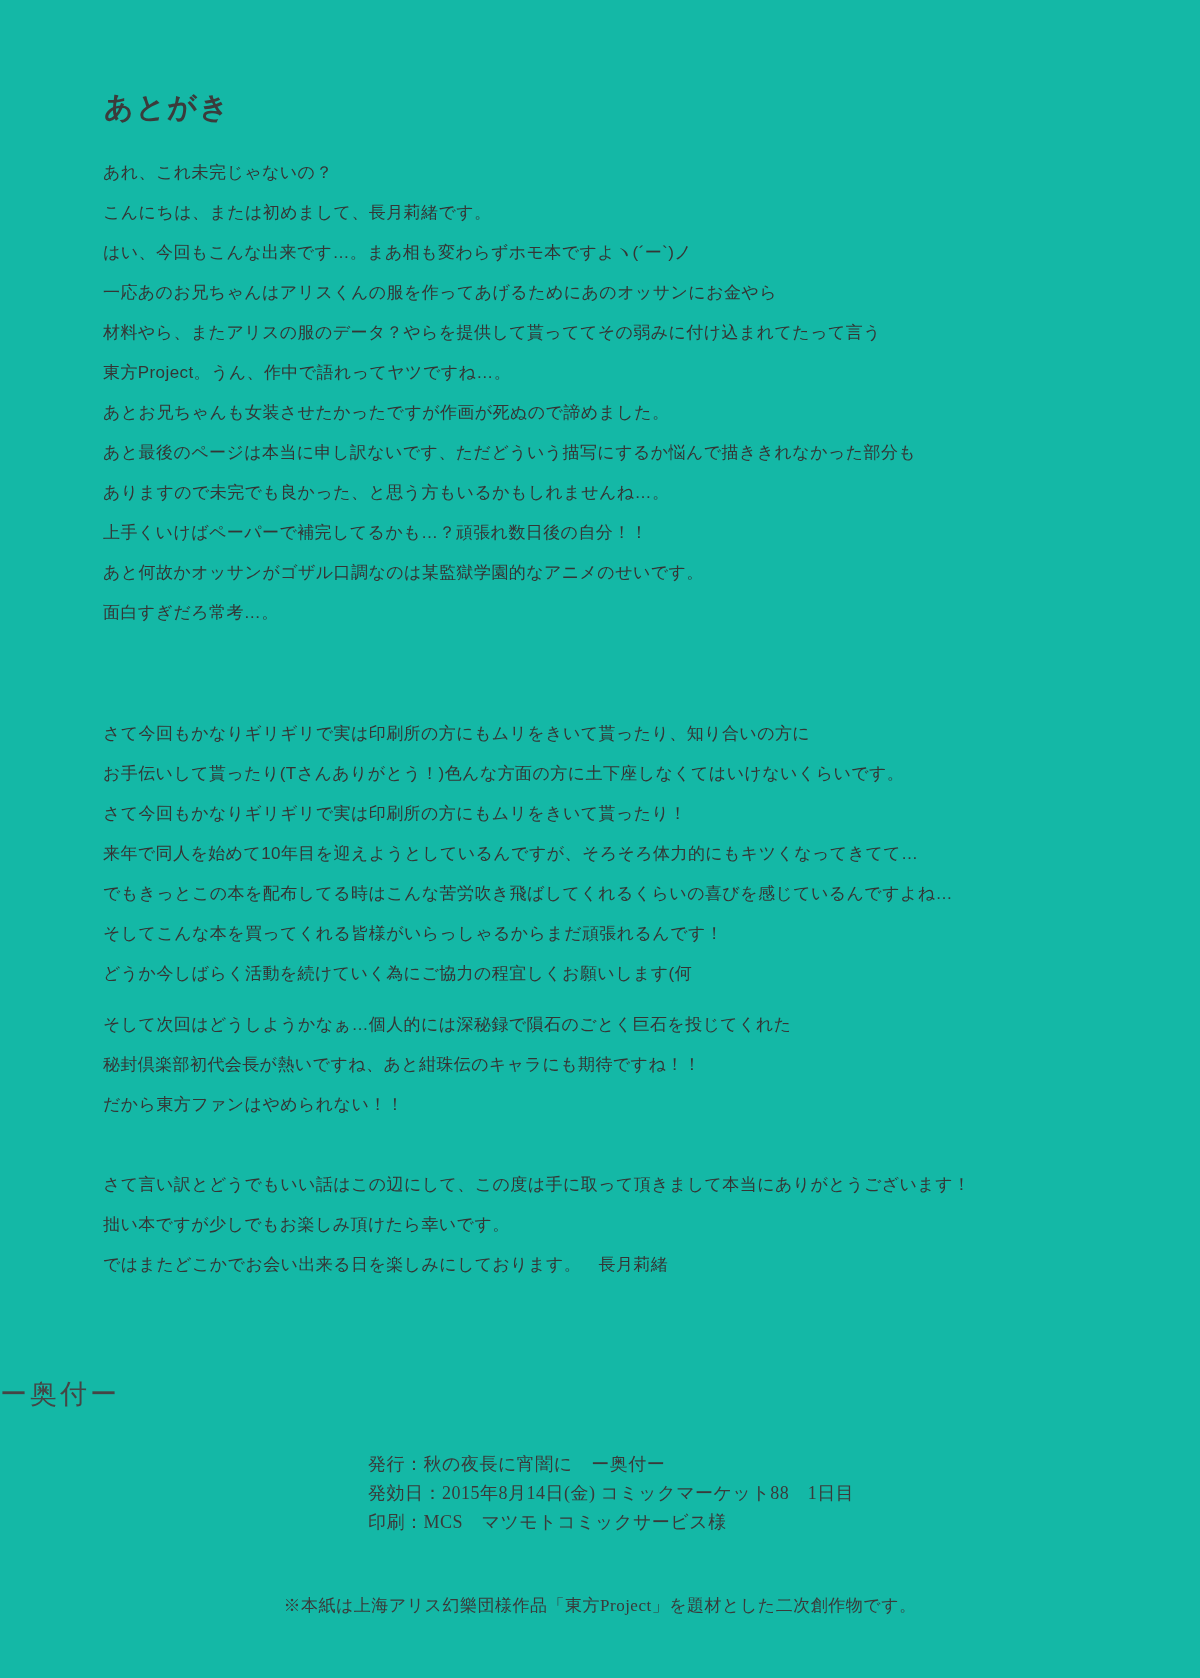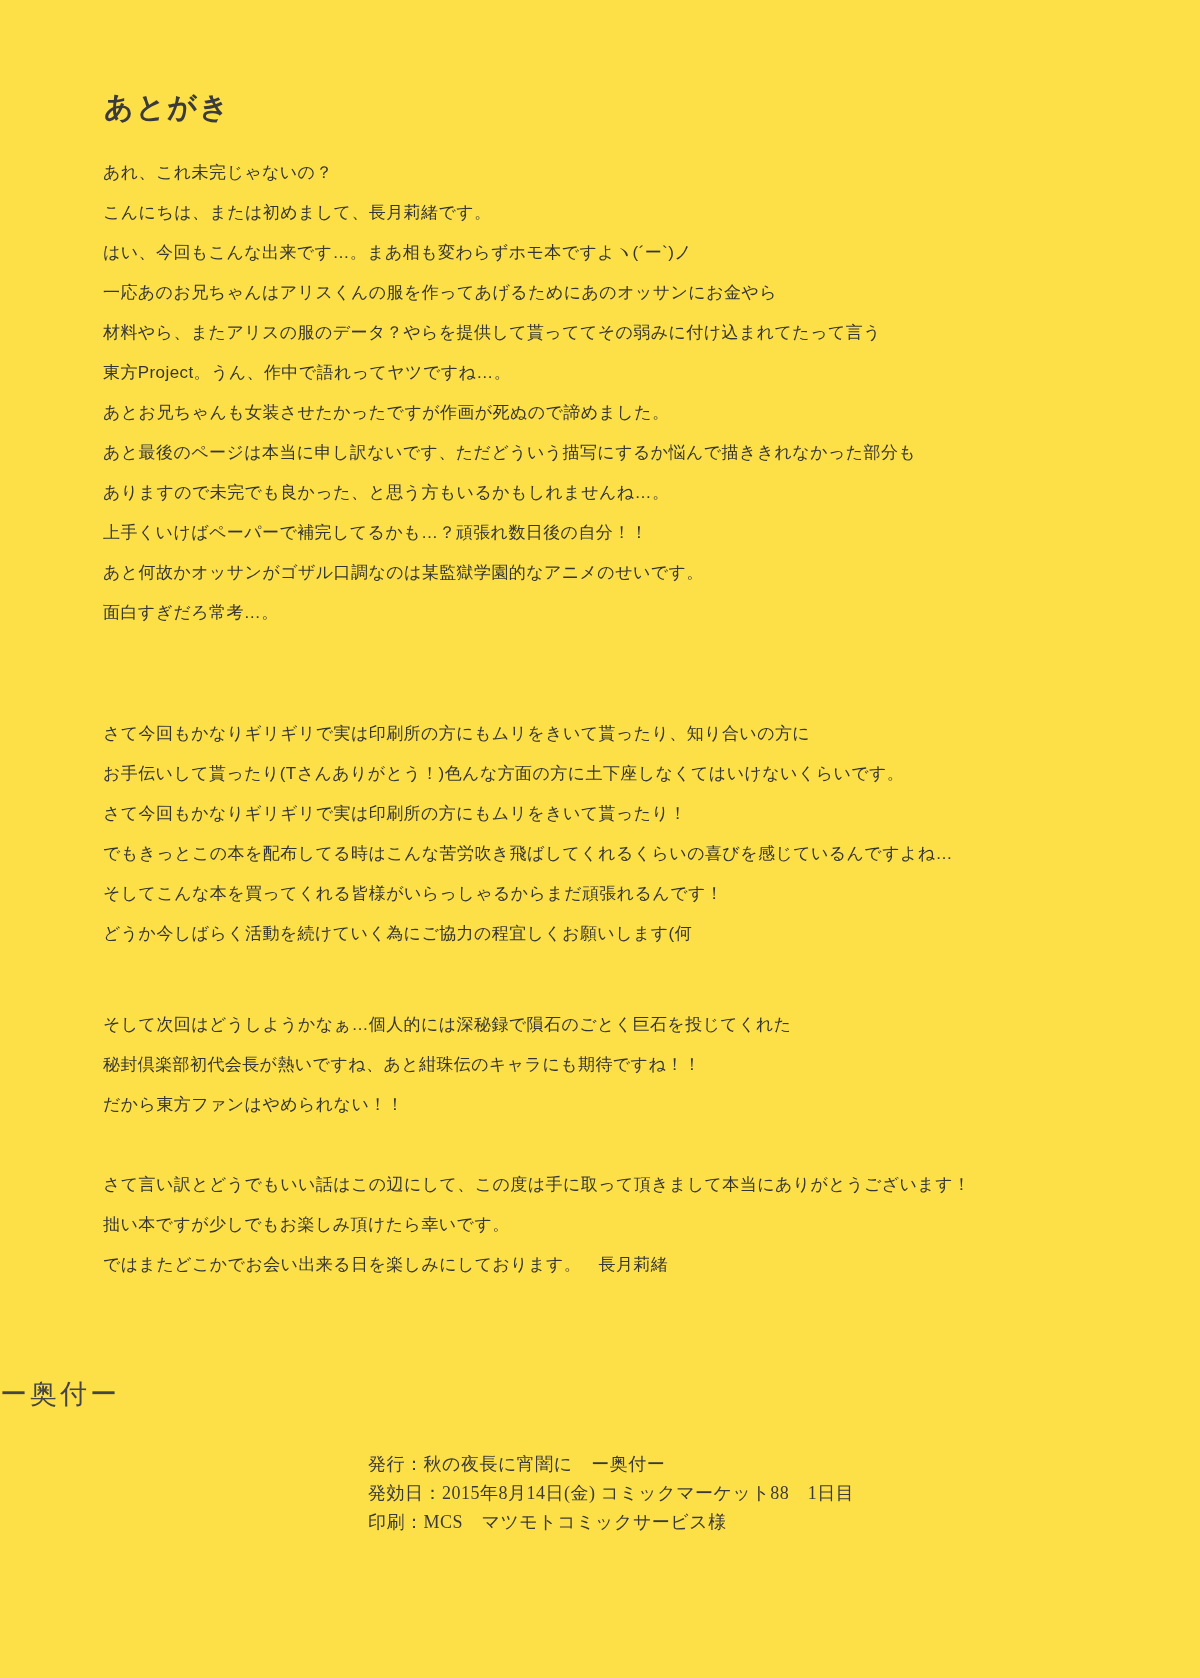--- a/index.html
+++ b/index.html
@@ -9,21 +9,21 @@
   body {
     width: 1200px;
     height: 1678px;
     background: #f6f6f6;
     font-family: "Liberation Sans", sans-serif;
   }
   .page {
     position: relative;
     width: 1200px;
     height: 1678px;
-    background: #fde047;
+    background: #14b8a6;
     color: #333;
     overflow: hidden;
   }
   .page-title {
     position: absolute;
     left: 104px;
     top: 88px;
     font-size: 29px;
     font-weight: 600;
     letter-spacing: 2px;
@@ -99,20 +99,21 @@
     <div class="line">ありますので未完でも良かった、と思う方もいるかもしれませんね…。</div>
     <div class="line">上手くいけばペーパーで補完してるかも…？頑張れ数日後の自分！！</div>
     <div class="line">あと何故かオッサンがゴザル口調なのは某監獄学園的なアニメのせいです。</div>
     <div class="line">面白すぎだろ常考…。</div>
   </div>
 
   <div class="para p2">
     <div class="line">さて今回もかなりギリギリで実は印刷所の方にもムリをきいて貰ったり、知り合いの方に</div>
     <div class="line">お手伝いして貰ったり(Tさんありがとう！)色んな方面の方に土下座しなくてはいけないくらいです。</div>
     <div class="line">さて今回もかなりギリギリで実は印刷所の方にもムリをきいて貰ったり！</div>
+    <div class="line">来年で同人を始めて10年目を迎えようとしているんですが、そろそろ体力的にもキツくなってきてて…</div>
     <div class="line">でもきっとこの本を配布してる時はこんな苦労吹き飛ばしてくれるくらいの喜びを感じているんですよね…</div>
     <div class="line">そしてこんな本を買ってくれる皆様がいらっしゃるからまだ頑張れるんです！</div>
     <div class="line">どうか今しばらく活動を続けていく為にご協力の程宜しくお願いします(何</div>
   </div>
 
   <div class="para p3">
     <div class="line">そして次回はどうしようかなぁ…個人的には深秘録で隕石のごとく巨石を投じてくれた</div>
     <div class="line">秘封倶楽部初代会長が熱いですね、あと紺珠伝のキャラにも期待ですね！！</div>
     <div class="line">だから東方ファンはやめられない！！</div>
   </div>
@@ -124,14 +125,15 @@
   </div>
 
   <div class="colophon-heading">ー奥付ー</div>
 
   <div class="colophon">
     <div class="line">発行：秋の夜長に宵闇に　ー奥付ー</div>
     <div class="line">発効日：2015年8月14日(金) コミックマーケット88　1日目</div>
     <div class="line">印刷：MCS　マツモトコミックサービス様</div>
   </div>
 
+  <div class="disclaimer">※本紙は上海アリス幻樂団様作品「東方Project」を題材とした二次創作物です。</div>
 
 </div>
 
 </body></html>

